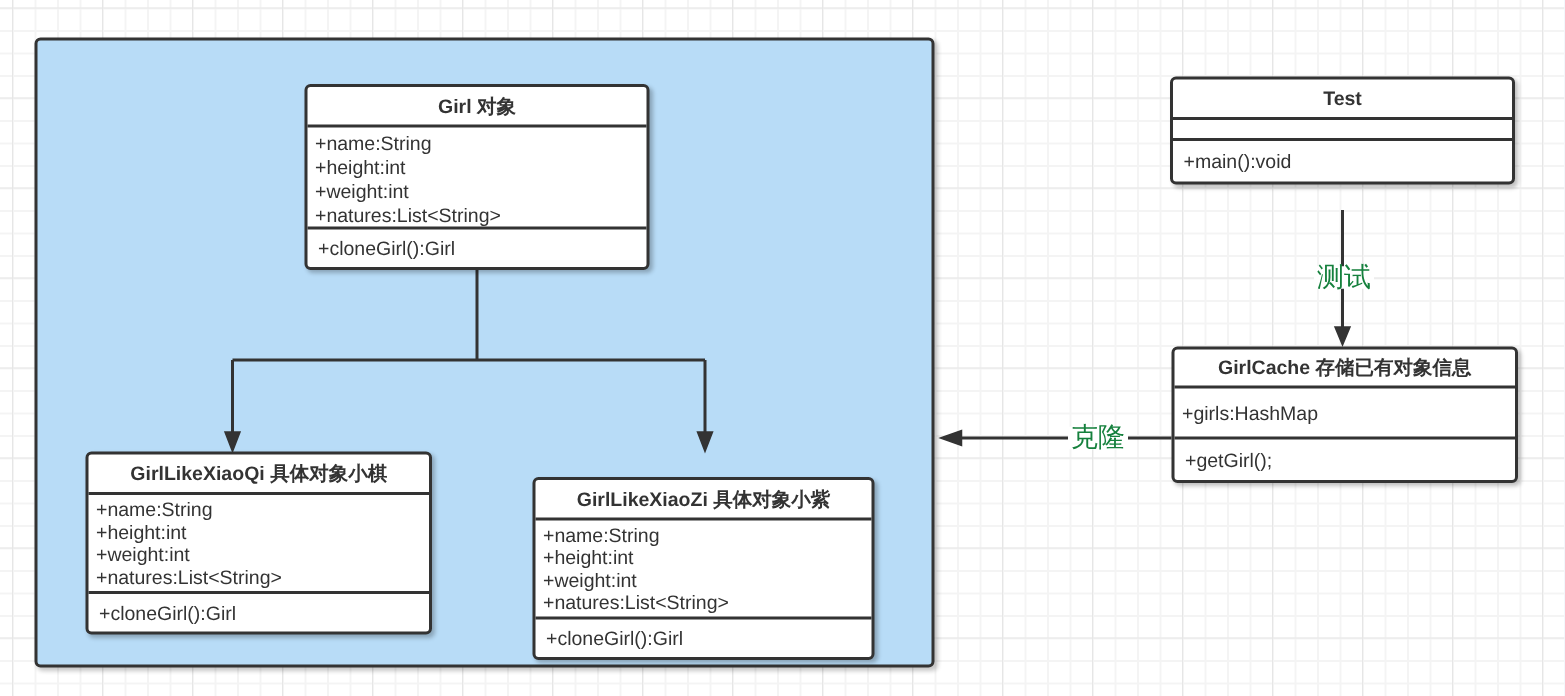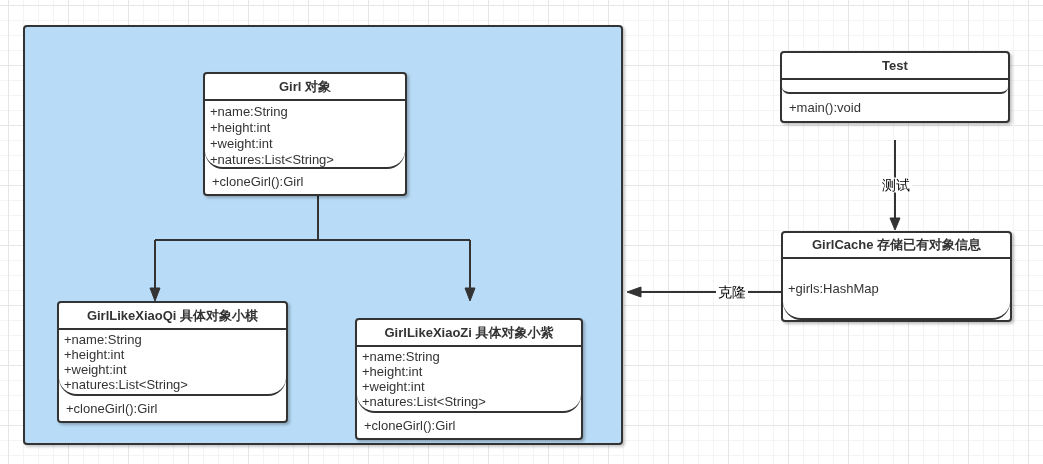--- a/index.html
+++ b/index.html
@@ -57,43 +57,42 @@
     display: flex;
     align-items: center;
     justify-content: center;
     font-weight: bold;
   }
   .uml-attrs {
     flex: 1 1 auto;
     border-bottom: 2px solid #333333;
     padding: 2px 2px 0 5px;
     overflow: hidden;
-    border-radius: 18px;
   }
   .uml-line { line-height: 15px; white-space: nowrap; }
   .uml-methods {
     flex: 0 0 25px;
     display: flex;
     align-items: center;
     padding-left: 7px;
     white-space: nowrap;
   }
 
-  #class-girl      { left: 203px; top: 56px;  width: 204px; height: 124px; margin-top: 16px; }
+  #class-girl      { left: 203px; top: 56px;  width: 230px; height: 124px; }
   #class-xiaoqi    { left: 57px;  top: 301px; width: 231px; height: 122px; }
   #class-xiaozi    { left: 355px; top: 318px; width: 228px; height: 122px; }
   #class-test      { left: 780px; top: 51px;  width: 230px; height: 72px;  }
   #class-girlcache { left: 781px; top: 231px; width: 231px; height: 91px;  }
 
   .edge-label {
     position: absolute;
     transform: translate(-50%, -50%);
     background: #ffffff;
-    color: #000000;
-    font-size: 14px;
+    color: #15803d;
+    font-size: 18px;
     line-height: 15px;
     padding: 0 2px;
     z-index: 4;
     white-space: nowrap;
   }
   #label-test  { left: 896px; top: 185px; }
   #label-clone { left: 732px; top: 292px; }
 </style>
 </head>
 <body>
@@ -155,15 +154,16 @@
     <div class="uml-title">Test</div>
     <div class="uml-attrs"></div>
     <div class="uml-methods" style="flex-basis:27px">+main():void</div>
   </div>
 
   <div class="uml-class" id="class-girlcache">
     <div class="uml-title" style="flex-basis:26px">GirlCache 存储已有对象信息</div>
     <div class="uml-attrs" style="display:flex;align-items:center;padding-top:0;">
       <div class="uml-line">+girls:HashMap</div>
     </div>
+    <div class="uml-methods" style="flex-basis:27px">+getGirl();</div>
   </div>
 
 </div>
 
 </body></html>

